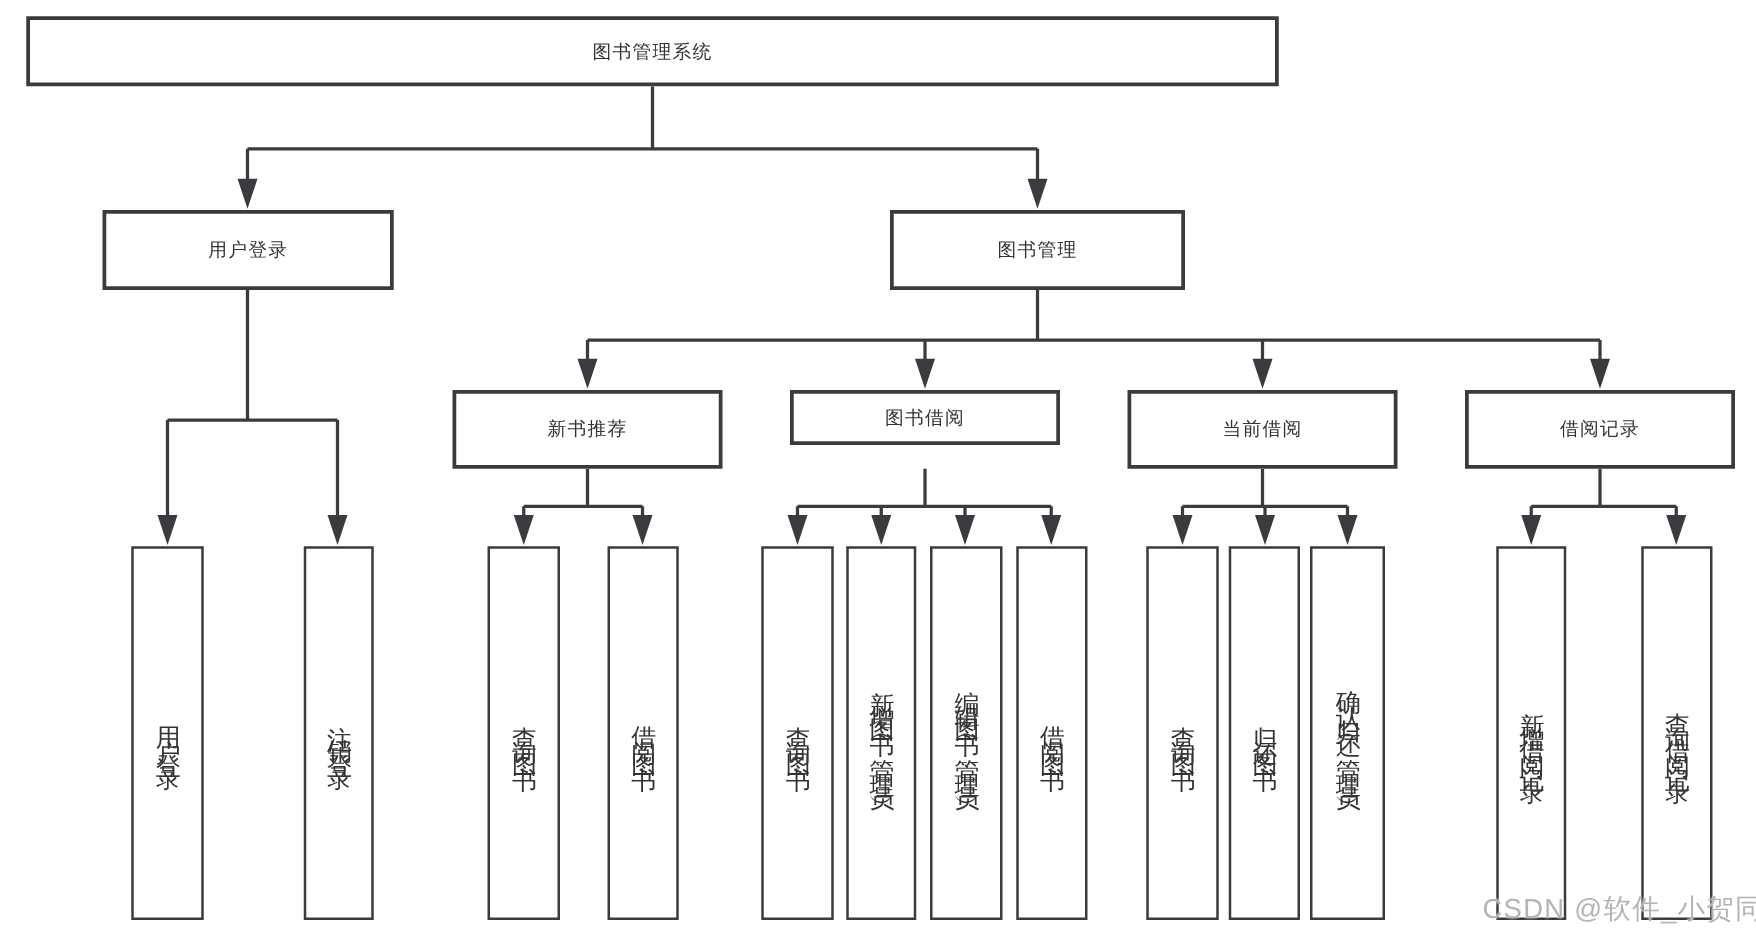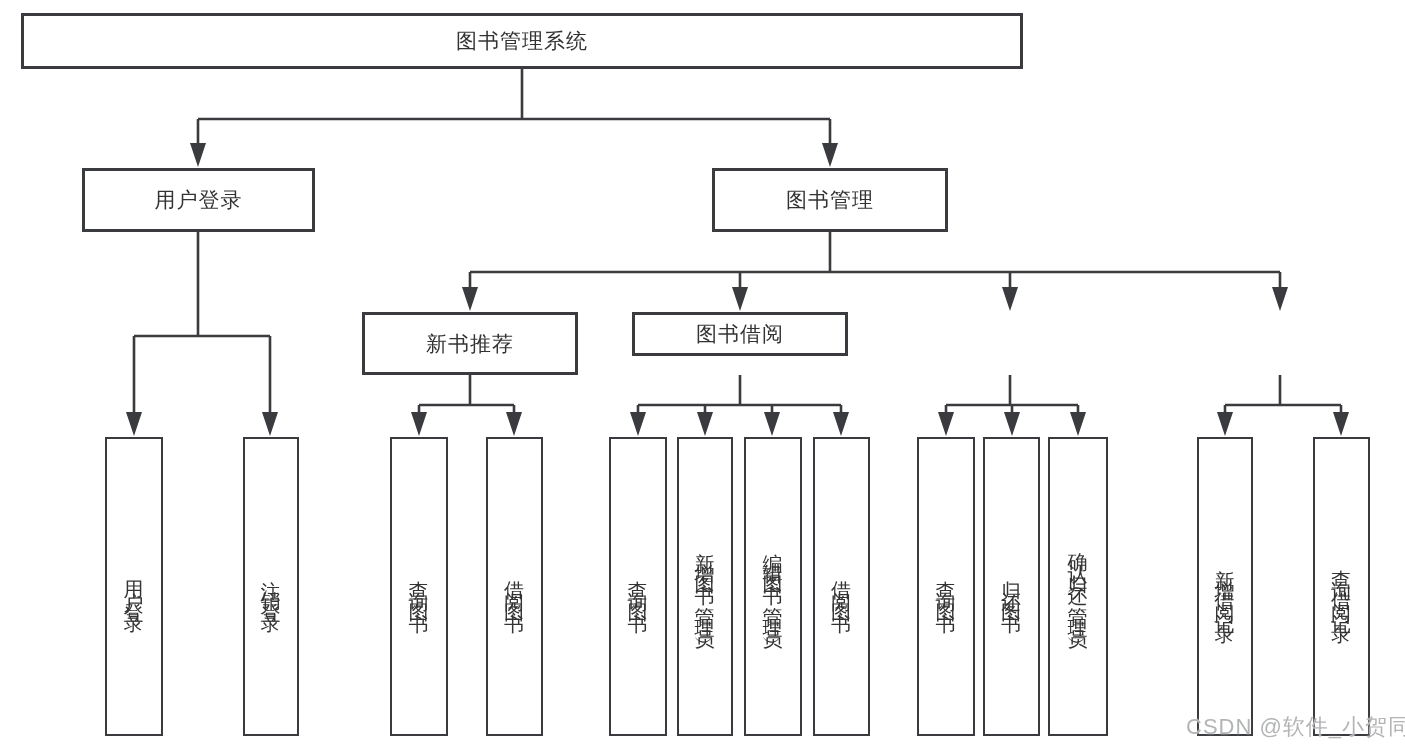--- a/index.html
+++ b/index.html
@@ -14,21 +14,21 @@
   .box{
     position:absolute;
     box-sizing:border-box;
     background:#ffffff;
     border:3px solid #3a3b3e;
     display:flex;align-items:center;justify-content:center;
     color:#333333;
     z-index:2;
   }
   .box.h span{
-    font-size:21px;
+    font-size:15px;
     letter-spacing:1px;
     white-space:nowrap;
   }
   .box.v{border-width:2.6px;}
   .box.v span{
     writing-mode:vertical-rl;
     text-orientation:mixed;
     font-size:20px;
     letter-spacing:11px;
     line-height:1;
@@ -92,20 +92,26 @@
   <div class="box h" style="left:712px;top:168px;width:236px;height:64px">
     <span>图书管理</span>
   </div>
 
   <div class="box h" style="left:362px;top:312px;width:216px;height:63px">
     <span>新书推荐</span>
   </div>
   <div class="box h" style="left:632px;top:312px;width:216px;height:44px">
     <span>图书借阅</span>
   </div>
+  <div class="box h" style="left:902px;top:312px;width:216px;height:63px">
+    <span>当前借阅</span>
+  </div>
+  <div class="box h" style="left:1172px;top:312px;width:216px;height:63px">
+    <span>借阅记录</span>
+  </div>
 
   <div class="box v" style="left:105px;top:437px;width:58px;height:299px">
     <span>用户登录</span>
   </div>
   <div class="box v" style="left:243px;top:437px;width:56px;height:299px">
     <span>注销登录</span>
   </div>
 
   <div class="box v" style="left:390px;top:437px;width:58px;height:299px">
     <span>查询图书</span>

